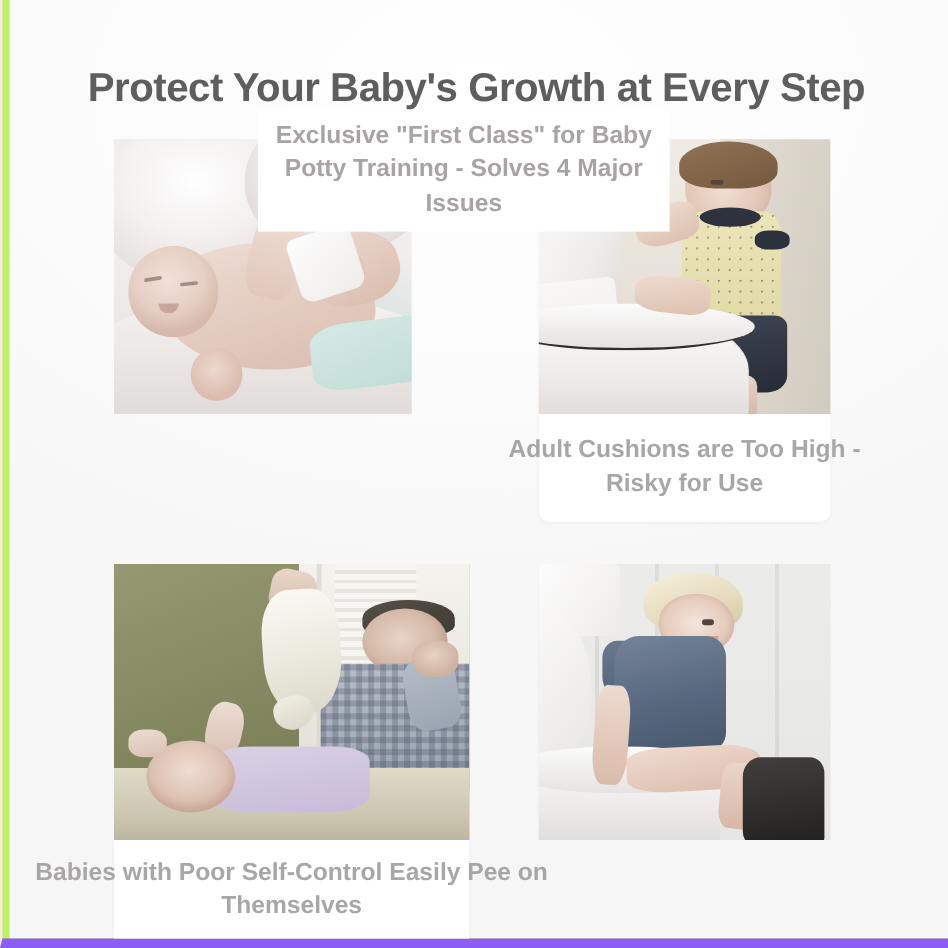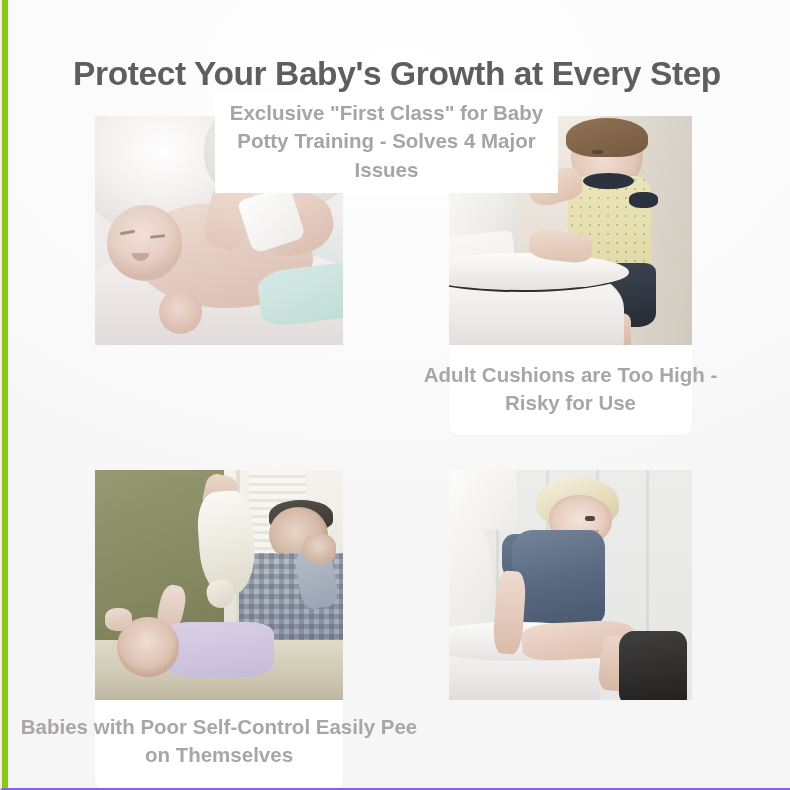--- a/index.html
+++ b/index.html
@@ -14,24 +14,24 @@
     background: #f7f6f6;
     font-family: "Liberation Sans", sans-serif;
     -webkit-font-smoothing: antialiased;
   }
 
   
   #promo-page {
     position: relative;
     width: 790px;
     height: 790px;
-    background: #84cc16;
+    background: #bef264;
     box-sizing: border-box;
     border-left: 2px solid #fbe8e8;
-    border-bottom: 2px solid #8b5cf6;
+    border-bottom: 8px solid #8b5cf6;
     overflow: hidden;
   }
 
   
   #promo-page::before {
     content: "";
     position: absolute;
     left: 6px; top: 0; right: 0; bottom: 0;
     background:
       radial-gradient(120% 80% at 50% 10%, #ffffff 0%, #fbfafa 45%, #f7f6f6 75%);
@@ -76,21 +76,21 @@
     position: absolute;
     left: 0;
     top: 0;
     width: 790px;
     height: 790px;
     z-index: 3;
   }
   .cell { position: absolute; }
   .cell-0 { left: 93px;  top: 116px; width: 248px; height: 229px; }
   .cell-1 { left: 447px; top: 116px; width: 243px; height: 229px; }
-  .cell-2 { left: 93px;  top: 470px; width: 248px; height: 230px; }
+  .cell-2 { left: 93px;  top: 470px; width: 296px; height: 230px; }
   .cell-3 { left: 447px; top: 470px; width: 243px; height: 230px; }
 
   .photo {
     position: absolute;
     inset: 0;
     overflow: hidden;
     background: #e9e7e6;
   }
 
   

